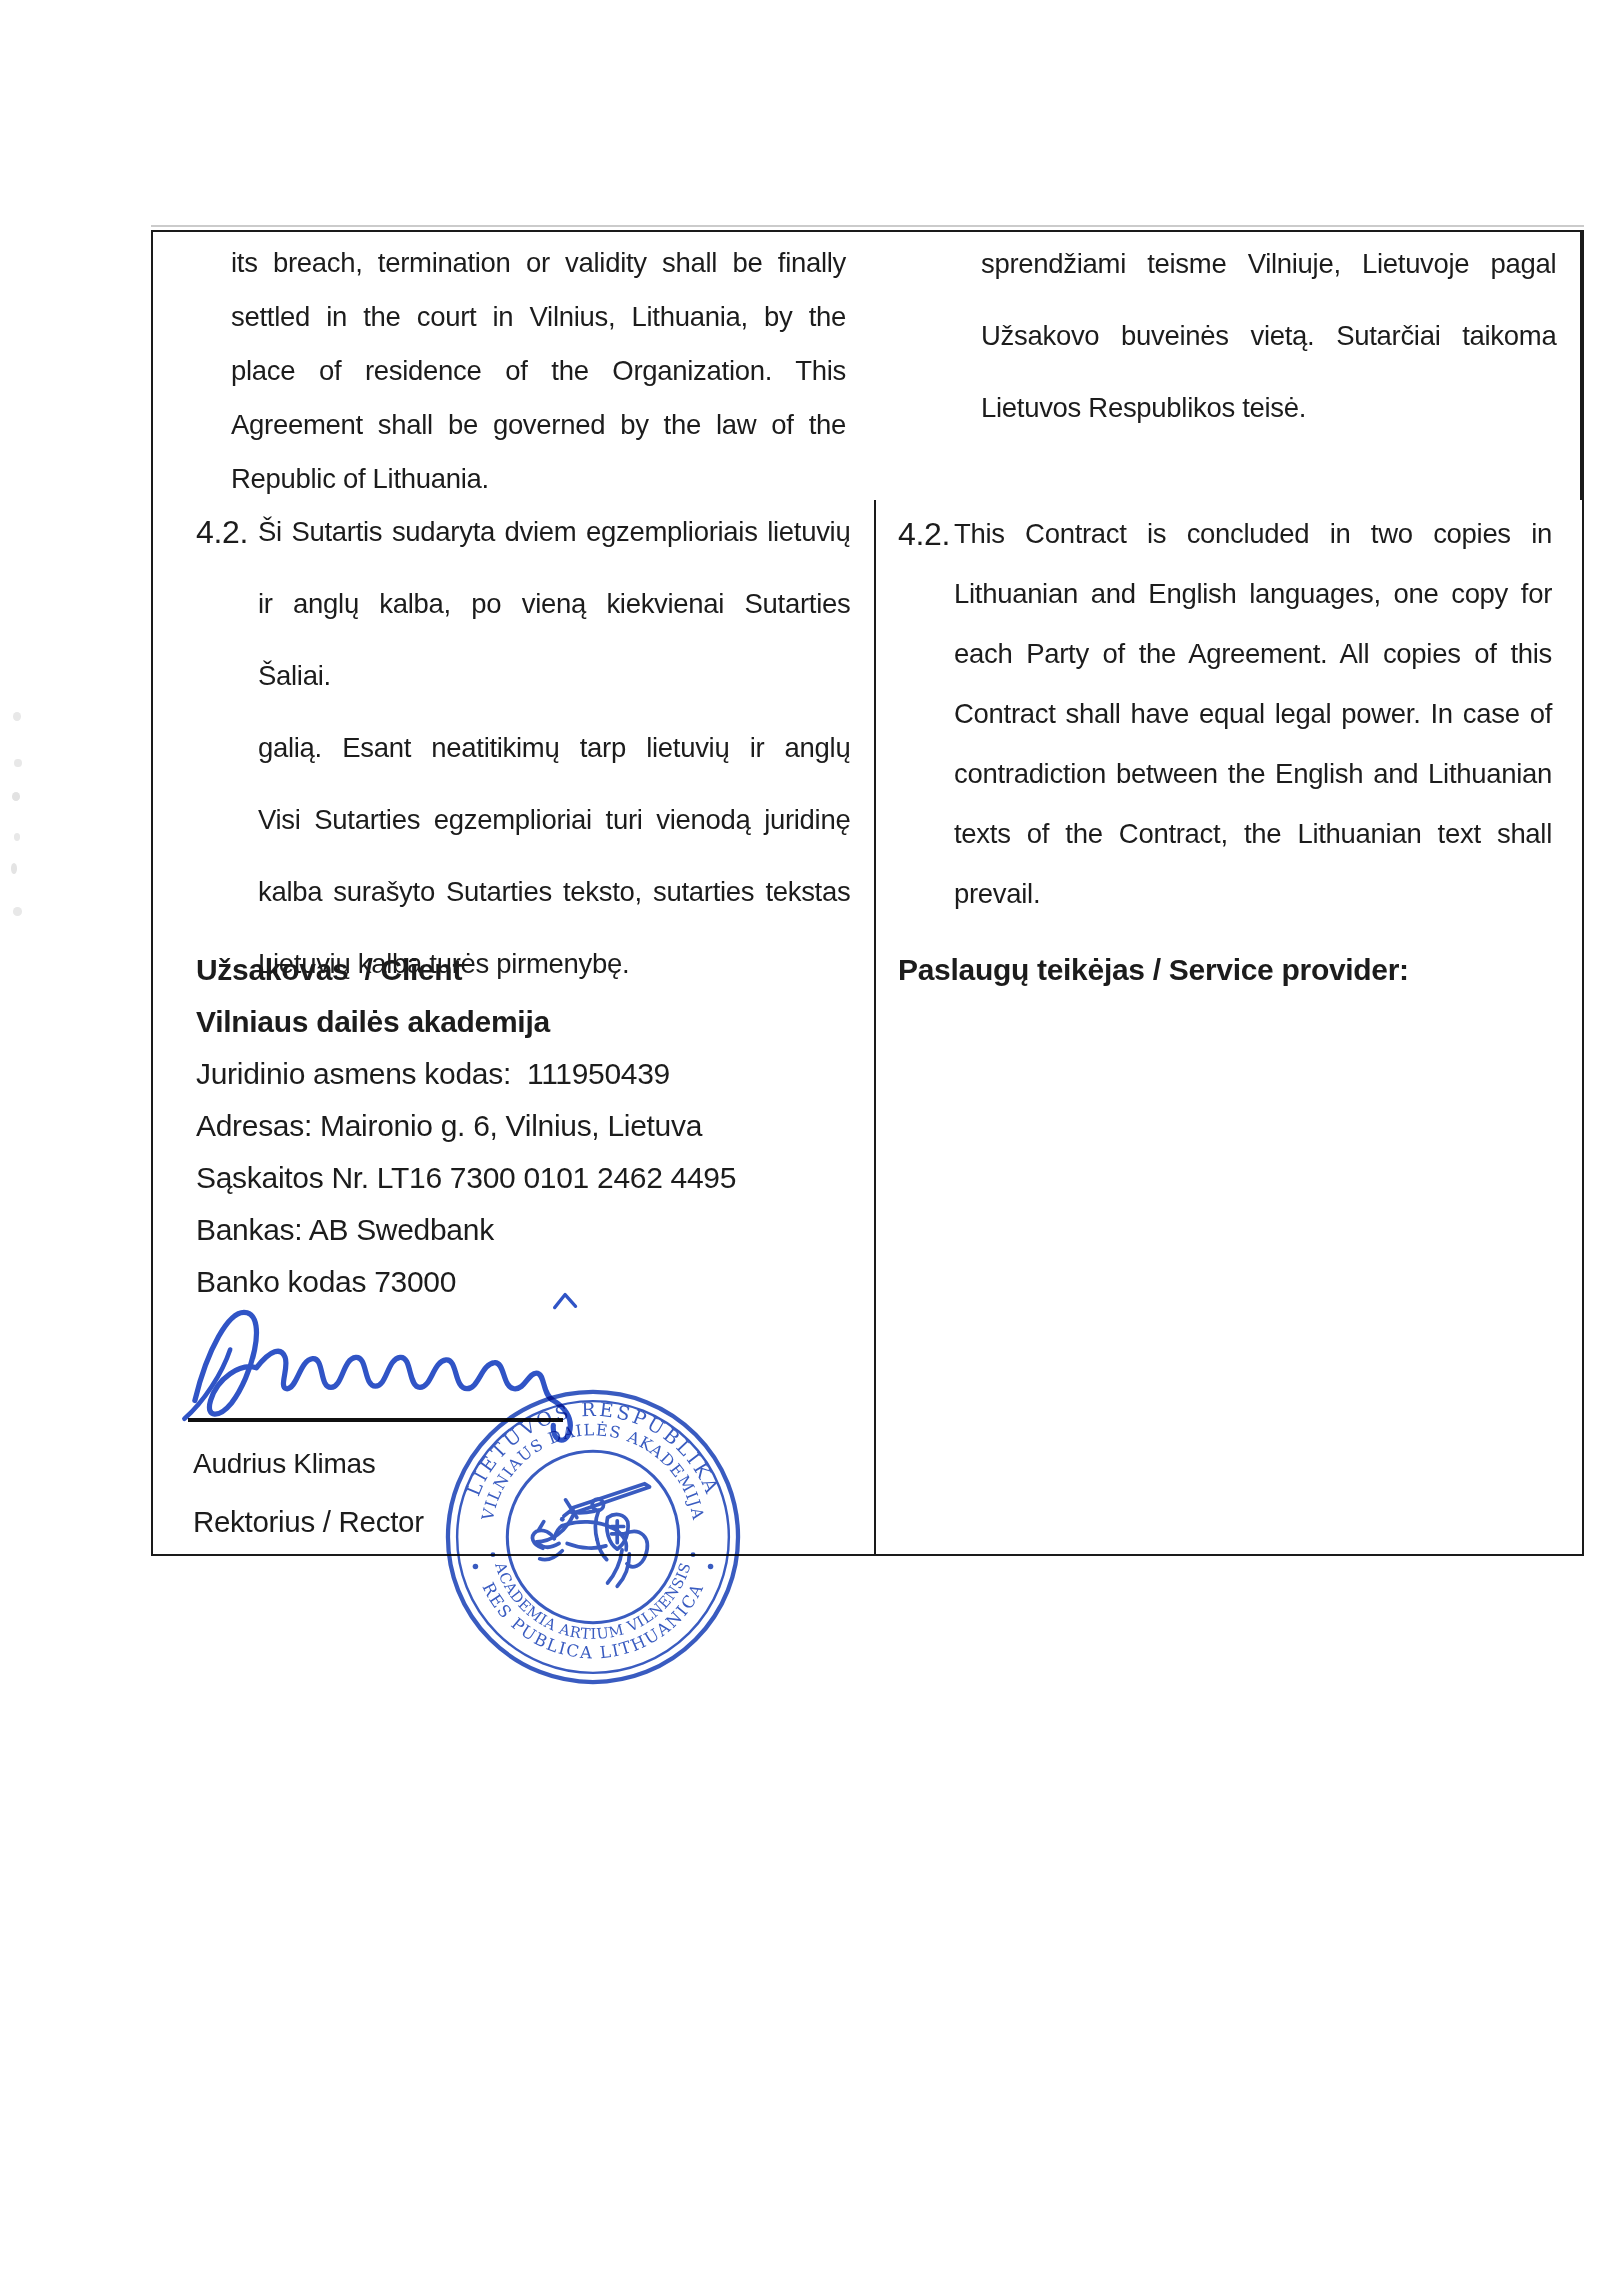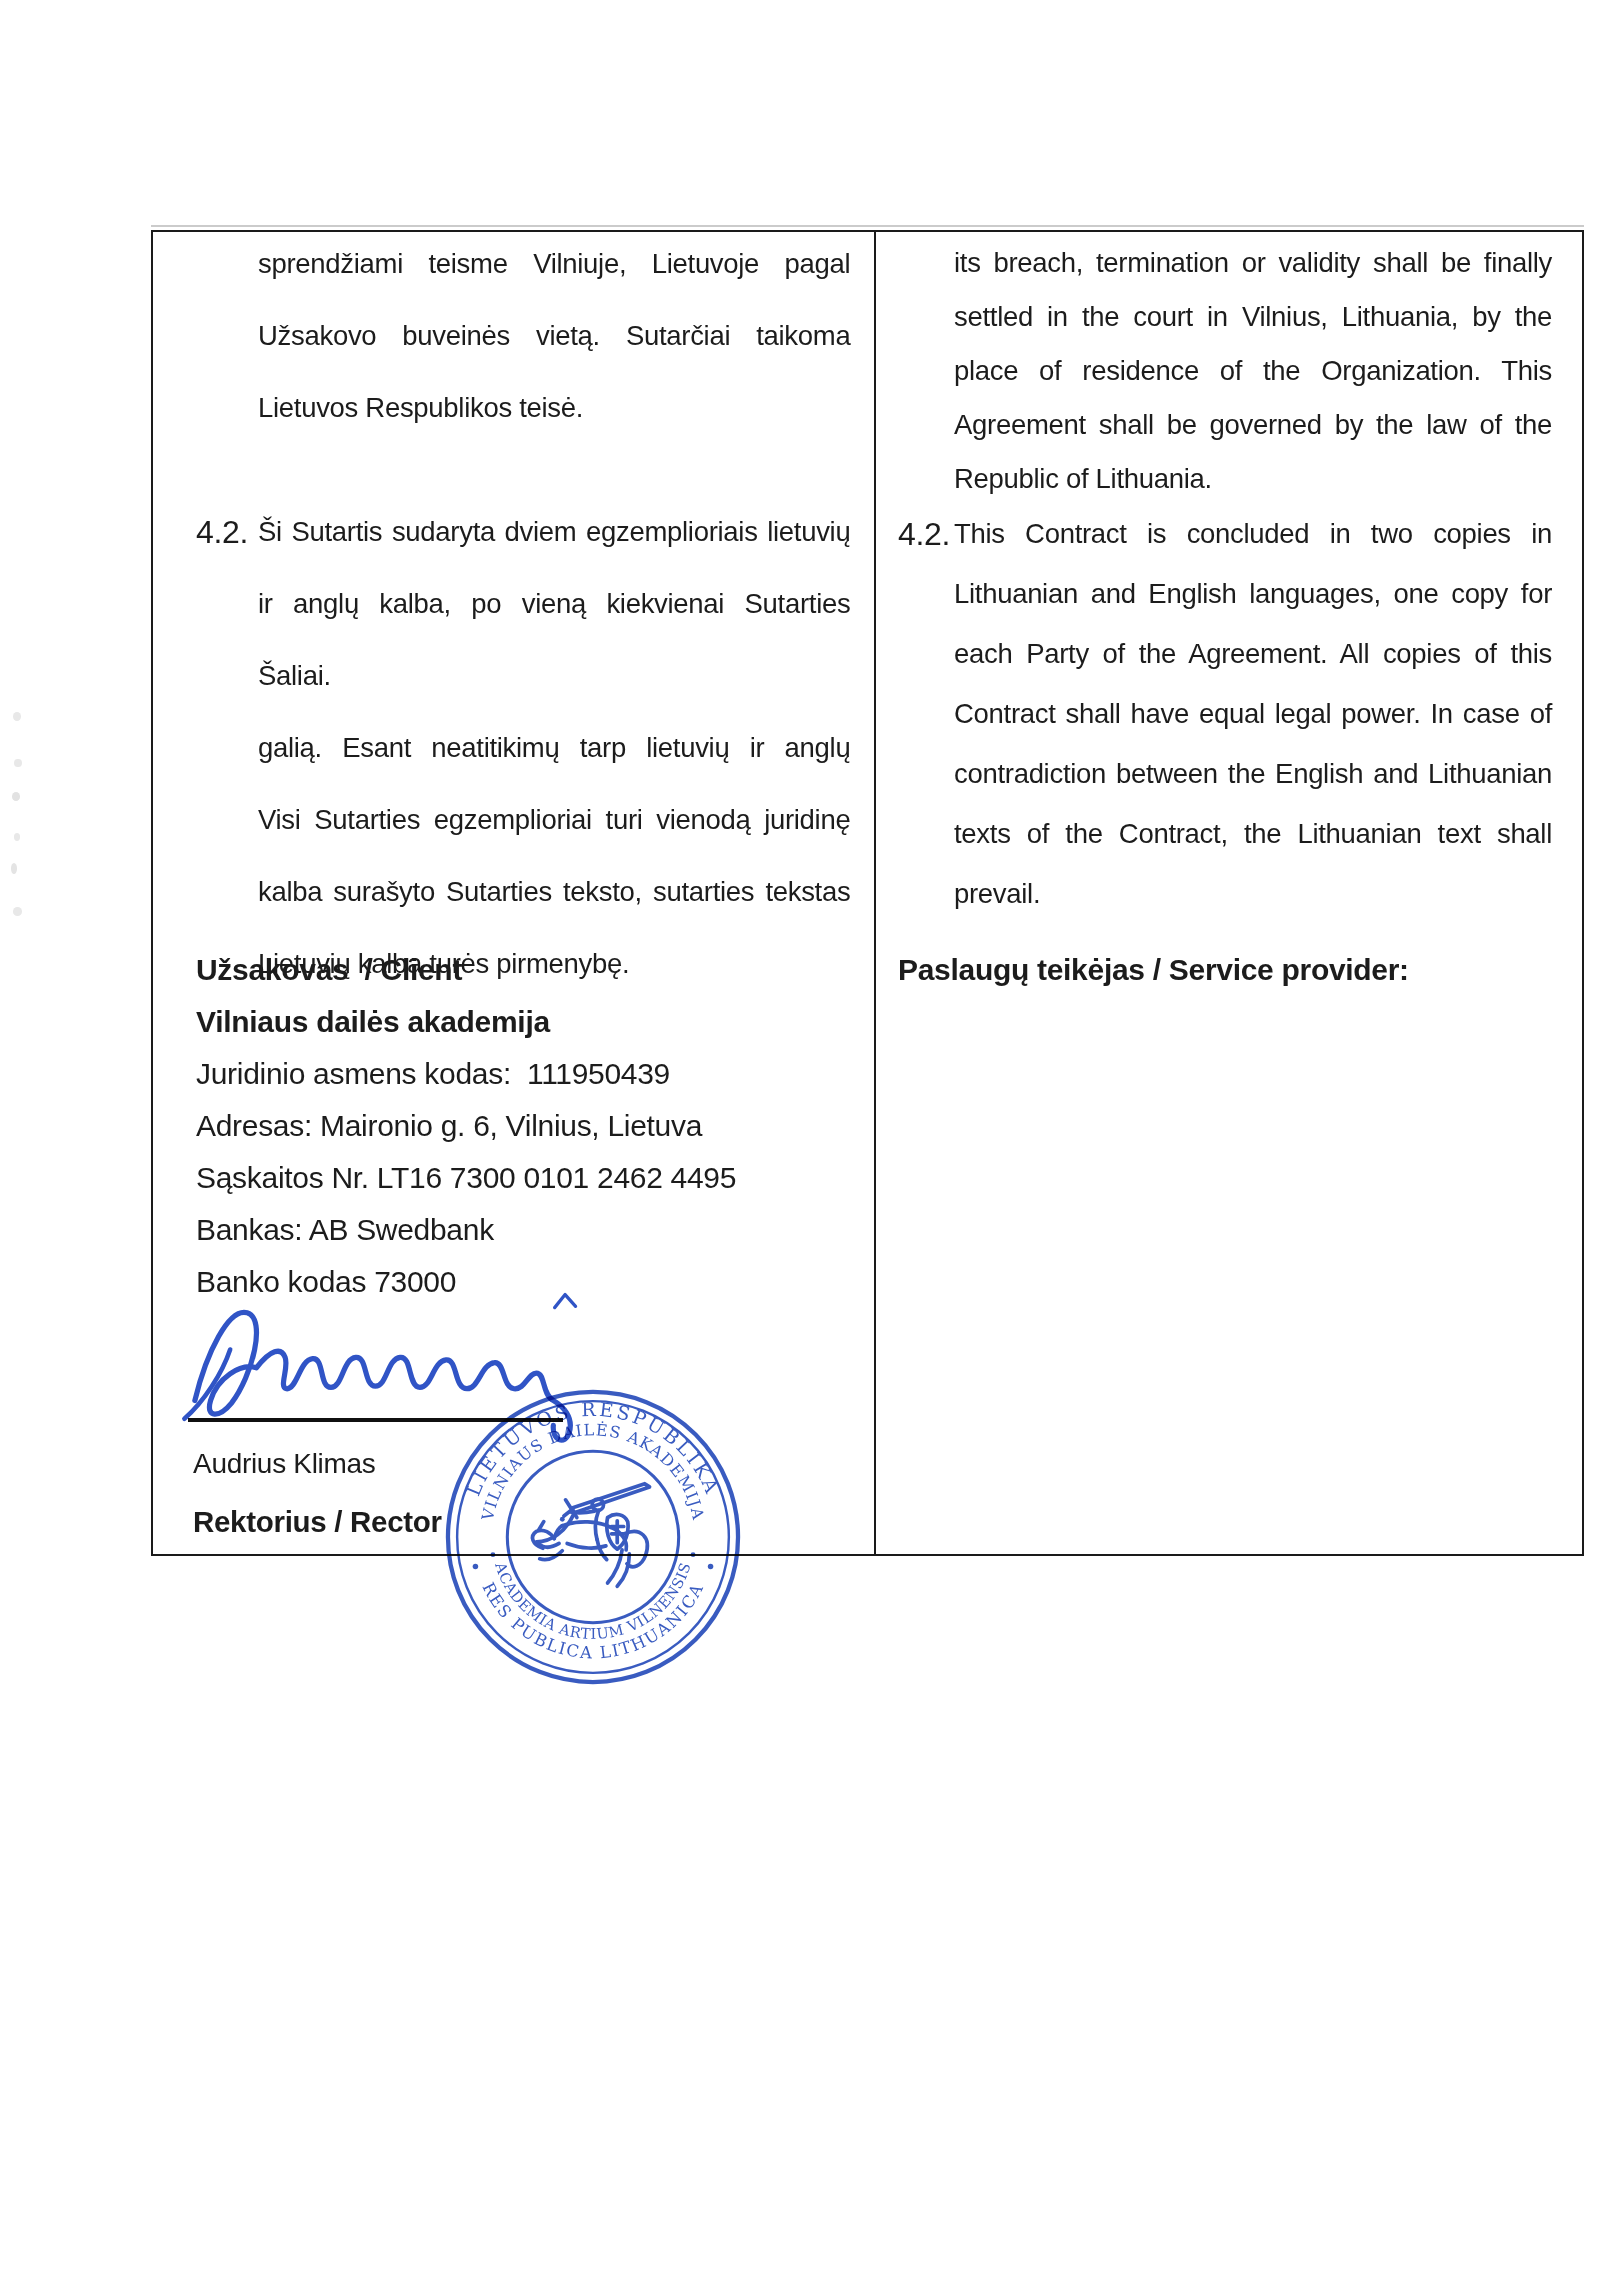--- a/index.html
+++ b/index.html
@@ -34,50 +34,50 @@
   .clause-lt .num { width:62px; line-height:72px; }
   .clause-en .num { width:56px; line-height:60px; }
   .clause .body { flex:1 1 auto; min-width:0; }
   
   .hblock { font-size:30px; line-height:52px; white-space:pre-wrap; letter-spacing:-0.3px; }
   .bold { font-weight:bold; }
   
   .sig-svg { position:absolute; left:167px; top:1288px; width:511px; height:157px; color:var(--sig); mix-blend-mode:multiply; z-index:6; }
   .sig-line { position:absolute; left:188px; top:1418px; width:375px; height:3.9px; background:#101010; z-index:4; }
   .sig-name  { position:absolute; left:193px; top:1448px; font-size:28px; font-weight:normal; letter-spacing:-0.3px; }
-  .sig-title { position:absolute; left:193px; top:1505px; font-size:29.5px; font-weight:bold; letter-spacing:-0.3px; }
+  .sig-title { position:absolute; left:193px; top:1505px; font-size:29.5px; font-weight:normal; letter-spacing:-0.3px; }
   
   .stamp-svg { position:absolute; left:440px; top:1384px; width:306px; height:306px; color:var(--ink); mix-blend-mode:multiply; opacity:.95; z-index:8; }
   .stamp-svg text { fill:currentColor; font-family:"DejaVu Serif", serif; }
   
   .speck { position:absolute; border-radius:50%; background:#e8e8e8; }
 </style>
 </head>
 <body>
 
 <div class="page">
 
   <div class="border-ghost"></div>
 
   <div class="doc-table">
 
-    <div class="cell cell-lt">
-      <div class="indent-lt comp lt-lines">
-          <div class="tline">sprendžiami teisme Vilniuje, Lietuvoje pagal</div>
-          <div class="tline">Užsakovo  buveinės vietą. Sutarčiai taikoma</div>
-          <div class="tline">Lietuvos Respublikos teisė.</div>
-        </div>
-    </div>
     <div class="cell cell-en">
       <div class="indent-en en-p1">
           <div class="tline">its breach, termination or validity shall be finally</div>
           <div class="tline">settled in the court in Vilnius, Lithuania, by the</div>
           <div class="tline">place of residence of the Organization. This</div>
           <div class="tline">Agreement shall be governed by the law of the</div>
           <div class="tline">Republic of Lithuania.</div>
+        </div>
+    </div>
+    <div class="cell cell-lt">
+      <div class="indent-lt comp lt-lines">
+          <div class="tline">sprendžiami teisme Vilniuje, Lietuvoje pagal</div>
+          <div class="tline">Užsakovo  buveinės vietą. Sutarčiai taikoma</div>
+          <div class="tline">Lietuvos Respublikos teisė.</div>
         </div>
     </div>
 
     <div class="cell cell-lt">
       <div class="clause clause-lt comp">
         <span class="num">4.2.</span>
         <div class="body lt-lines">
             <div class="tline">Ši Sutartis sudaryta dviem egzemplioriais lietuvių</div>
             <div class="tline">ir anglų kalba, po vieną kiekvienai Sutarties Šaliai.</div>
             <div class="tline">galią. Esant neatitikimų tarp lietuvių ir anglų</div>

